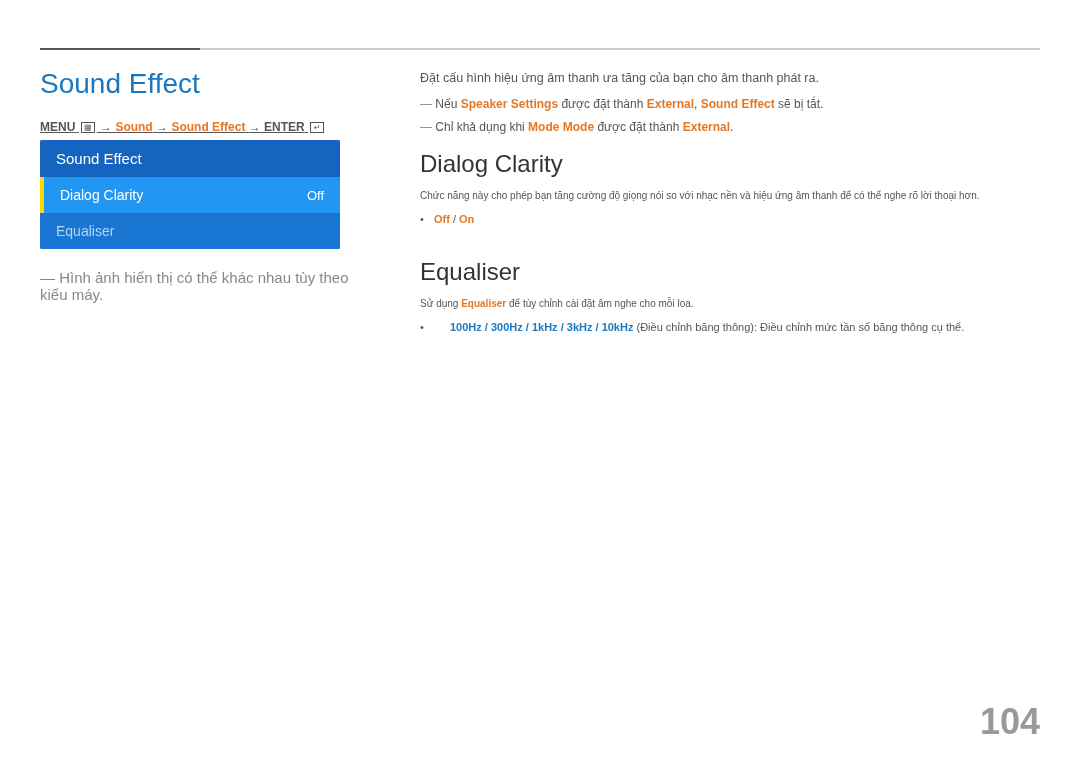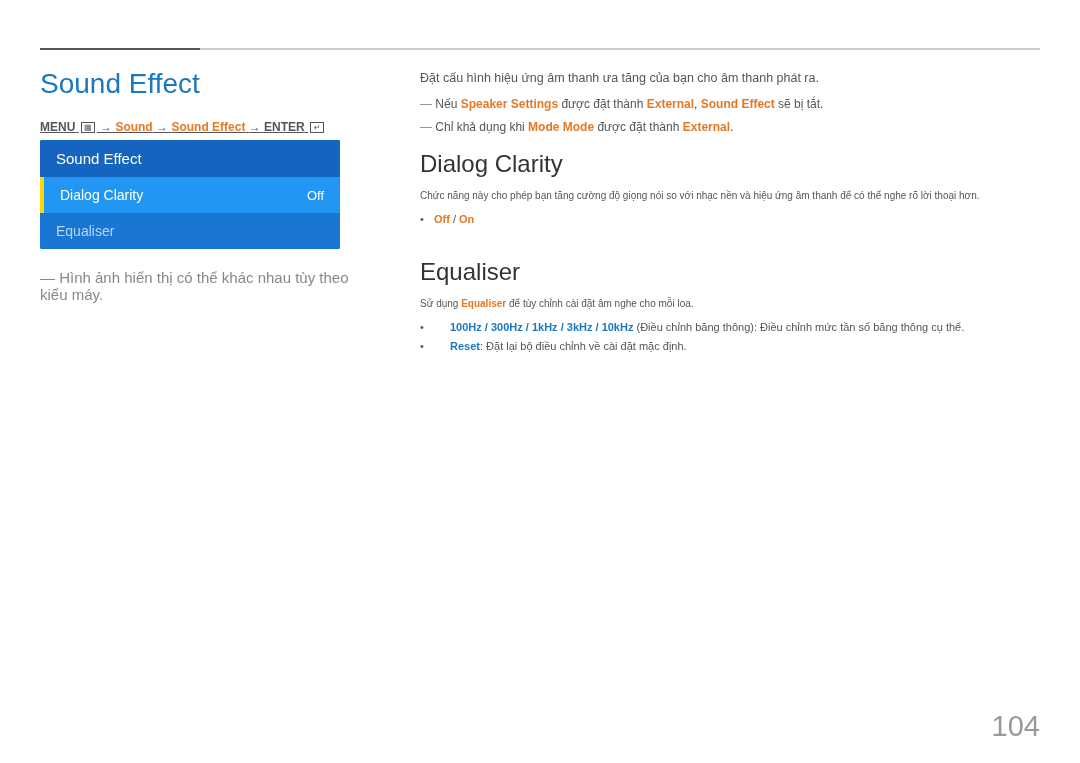--- a/index.html
+++ b/index.html
@@ -160,23 +160,23 @@
       line-height: 1.7;
       margin-bottom: 3px;
     }
     .top-note-plain::before {
       content: '— ';
     }
     .page-number {
       position: absolute;
       bottom: 20px;
       right: 40px;
-      font-size: 29px;
+      font-size: 36px;
       color: #999;
-      font-weight: 400;
+      font-weight: 700;
       text-align: right;
     }
     .right-top-notes {
       margin-bottom: 12px;
     }
   </style>
 </head>
 <body>
 
 <div class="top-border"></div>
@@ -231,19 +231,16 @@
   </ul>
 
   <h2 class="section-title">Equaliser</h2>
   <p class="section-desc">
     <span>Sử dụng </span><span class="highlight-orange">Equaliser</span><span> để tùy chỉnh cài đặt âm nghe cho mỗi loa.</span>
   </p>
   <ul class="bullet-list">
     <li>
       <span class="blue">100Hz / 300Hz / 1kHz / 3kHz / 10kHz</span><span> (Điều chỉnh băng thông): Điều chỉnh mức tần số băng thông cụ thể.</span>
     </li>
-    <li>
-      <span class="blue">Reset</span><span>: Đặt lại bộ điều chỉnh về cài đặt mặc định.</span>
-    </li>
   </ul>
 </div>
 
 <div class="page-number">104</div>
 
 </body></html>

